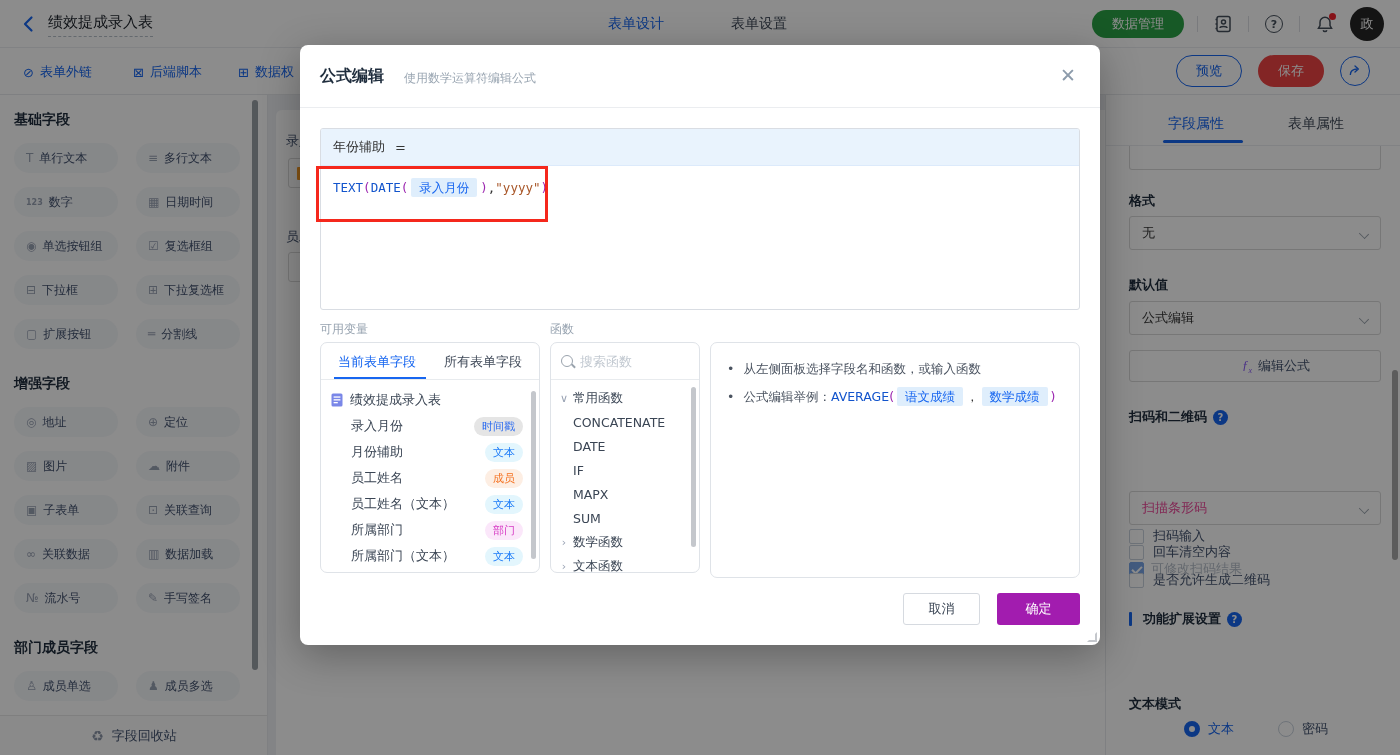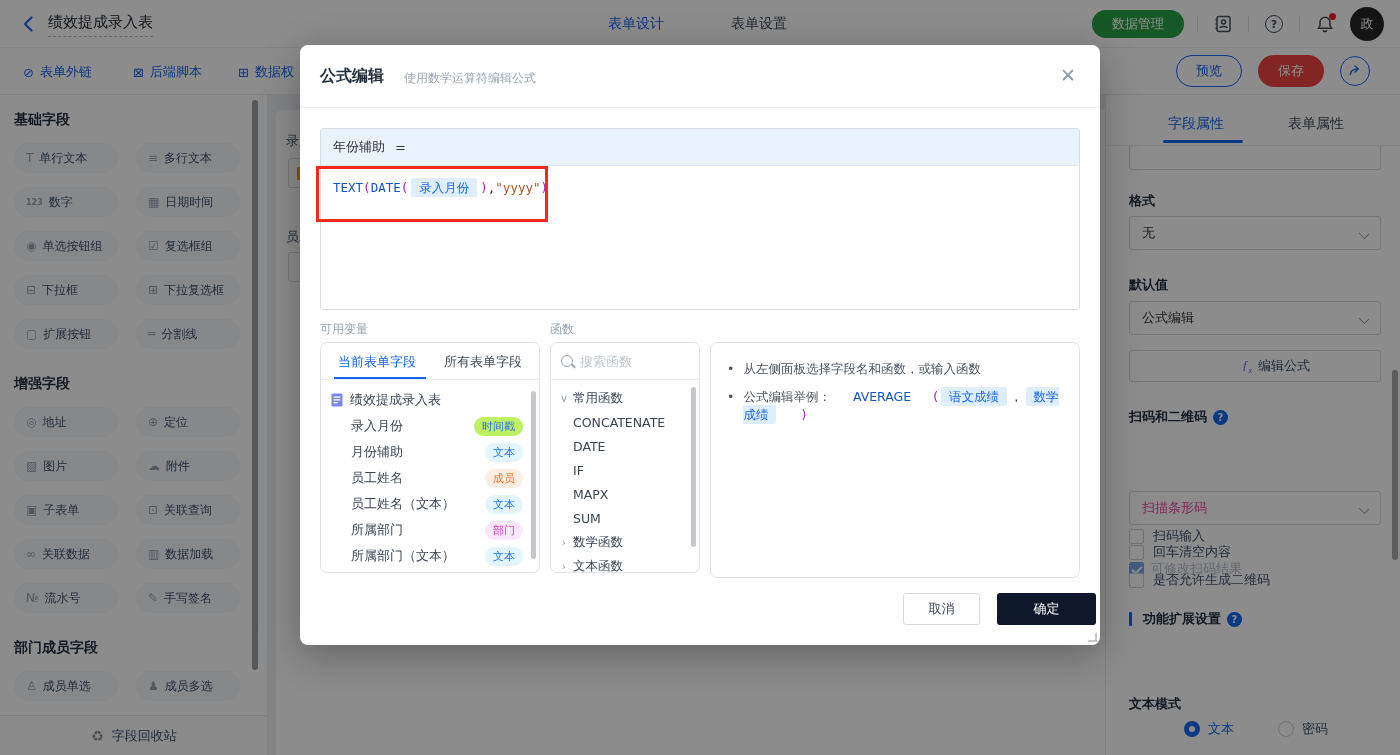--- a/index.html
+++ b/index.html
@@ -104,21 +104,21 @@
   .vp-tab { position:absolute; top:10px; font-size:13px; cursor:pointer; }
   .vp-tab.cur { left:17px; color:#1766f0; }
   .vp-tab.all { right:17px; color:#404a59; }
   .vp-underline { position:absolute; left:13px; bottom:0; width:92px; height:2px; background:#1766f0; }
   .tree { padding-top:7px; }
   .tree-row { height:26px; display:flex; align-items:center; font-size:13px; color:#3a4554; cursor:pointer; }
   .tree-row.root { padding-left:10px; gap:7px; }
   .tree-row.child { padding-left:30px; }
   .tree-row .nm { flex:1; white-space:nowrap; overflow:hidden; }
   .badge { font-size:11px; padding:2px 8px; border-radius:10px; margin-right:16px; flex:none; }
-  .bg-time { background:#bef264; color:#2a6af0; }
+  .bg-time { background:#e5e5e5; color:#2a6af0; }
   .bg-text { background:#e3f6fd; color:#1a7af8; }
   .bg-member { background:#fdeee3; color:#f4701f; }
   .bg-dept { background:#fbe7fa; color:#d63bc4; }
   .vp-scroll { position:absolute; right:3px; top:48px; width:5px; height:168px; background:#c4c7cc; border-radius:3px; }
 
   .fn-panel { left:250px; top:297px; width:150px; height:231px; }
   .fn-search { height:37px; border-bottom:1px solid #e8ebee; display:flex; align-items:center; padding:0 10px; gap:7px; }
   .fn-search input { border:none; outline:none; width:100px; font-size:13px; font-family:inherit; color:#3a4554; }
   .fn-search input::placeholder { color:#c1c8d0; }
   .mag { width:12px; height:12px; border:1.5px solid #9aa3ad; border-radius:50%; position:relative; flex:none; }
@@ -126,25 +126,25 @@
   .fn-list { padding-top:6px; }
   .fn-row { height:24px; display:flex; align-items:center; font-size:12.5px; color:#3a4554; cursor:pointer; }
   .fn-row .car { color:#98a2b3; width:14px; text-align:center; margin-left:6px; margin-right:2px; font-size:11px; }
   .fn-row.item { padding-left:22px; }
   .fn-scroll { position:absolute; right:3px; top:44px; width:5px; height:160px; background:#c4c7cc; border-radius:3px; }
 
   .tips-panel { left:410px; top:297px; width:370px; height:236px; }
   .tips-inner { padding:17px 16px; }
   .tip-row { display:flex; gap:9px; font-size:12.5px; color:#4a5360; line-height:18px; margin-bottom:10px; }
   .tip-dot { color:#4a5360; }
-  .tip2 .tk-fn, .tip2 .tk-par { font-size:12.5px;margin-left:22px; }
+  .tip2 .tk-fn, .tip2 .tk-par { font-size:12.5px; }
 
   .m-btn { position:absolute; top:548px; height:32px; border-radius:3px; font-size:13px; cursor:pointer; font-family:inherit; }
   .btn-cancel { left:603px; width:77px; background:#fff; border:1px solid #d6dae0; color:#3a4554; }
-  .btn-ok { left:697px; width:99px; background:#0f172a; border:none; color:#fff; }
+  .btn-ok { left:697px; width:83px; background:#a21caf; border:none; color:#fff; }
   .resize-h { position:absolute; right:3px; bottom:3px; width:10px; height:10px; border-right:2px solid #c4c7cc; border-bottom:2px solid #c4c7cc; transform:none; clip-path:polygon(100% 0,100% 100%,0 100%); cursor:nwse-resize; }
 
   svg { display:block; }
 </style>
 </head>
 <body>
 
 <div id="screen">
 
   <div class="topbar">

